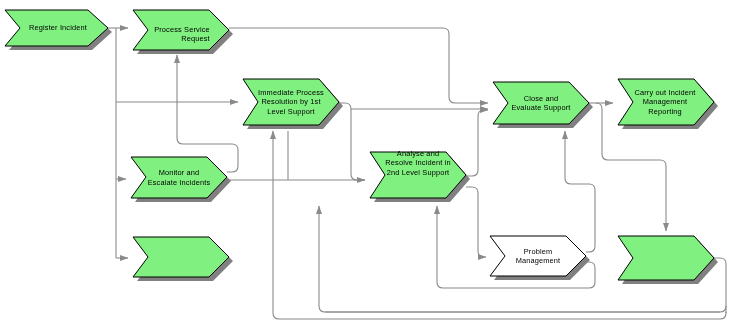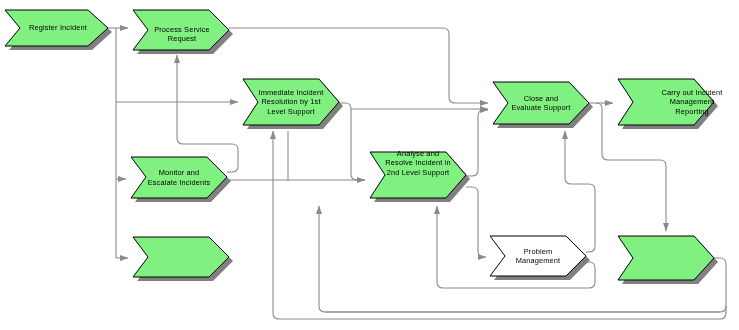--- a/index.html
+++ b/index.html
@@ -151,31 +151,31 @@
     </g>
 
     <g>
       <polygon points="622,240 698,240 718,262 698,284 622,284 637,262" fill="#808080"></polygon>
       <polygon points="618,236 694,236 714,258 694,280 618,280 633,258" fill="#80f080" stroke="#000000" stroke-width="1"></polygon>
     </g>
   </svg>
 
   <div class="chev-label" style="left:20px; top:10px; width:76px; height:36px;">Register Incident</div>
 
-  <div class="chev-label" style="left:148px; top:10px; width:68px; height:48px;">Process Service
+  <div class="chev-label" style="left:148px; top:10px; width:68px; height:48px;text-align:right;">Process Service
 Request</div>
 
-  <div class="chev-label" style="left:256px; top:79px; width:70px; height:46px;">Immediate Incident
+  <div class="chev-label" style="left:256px; top:79px; width:70px; height:46px;">Immediate Process
 Resolution by 1st
 Level Support</div>
 
   <div class="chev-label" style="left:506px; top:82px; width:70px; height:42px;">Close and
 Evaluate Support</div>
 
-  <div class="chev-label" style="left:630px; top:79px; width:70px; height:46px;margin-left:27px;">Carry out Incident
+  <div class="chev-label" style="left:630px; top:79px; width:70px; height:46px;">Carry out Incident
 Management
 Reporting</div>
 
   <div class="chev-label" style="left:144px; top:157px; width:70px; height:41px;">Monitor and
 Escalate Incidents</div>
 
   <div class="chev-label" style="left:383px; top:140px; width:70px; height:46px;">Analyse and
 Resolve Incident in
 2nd Level Support</div>
 

